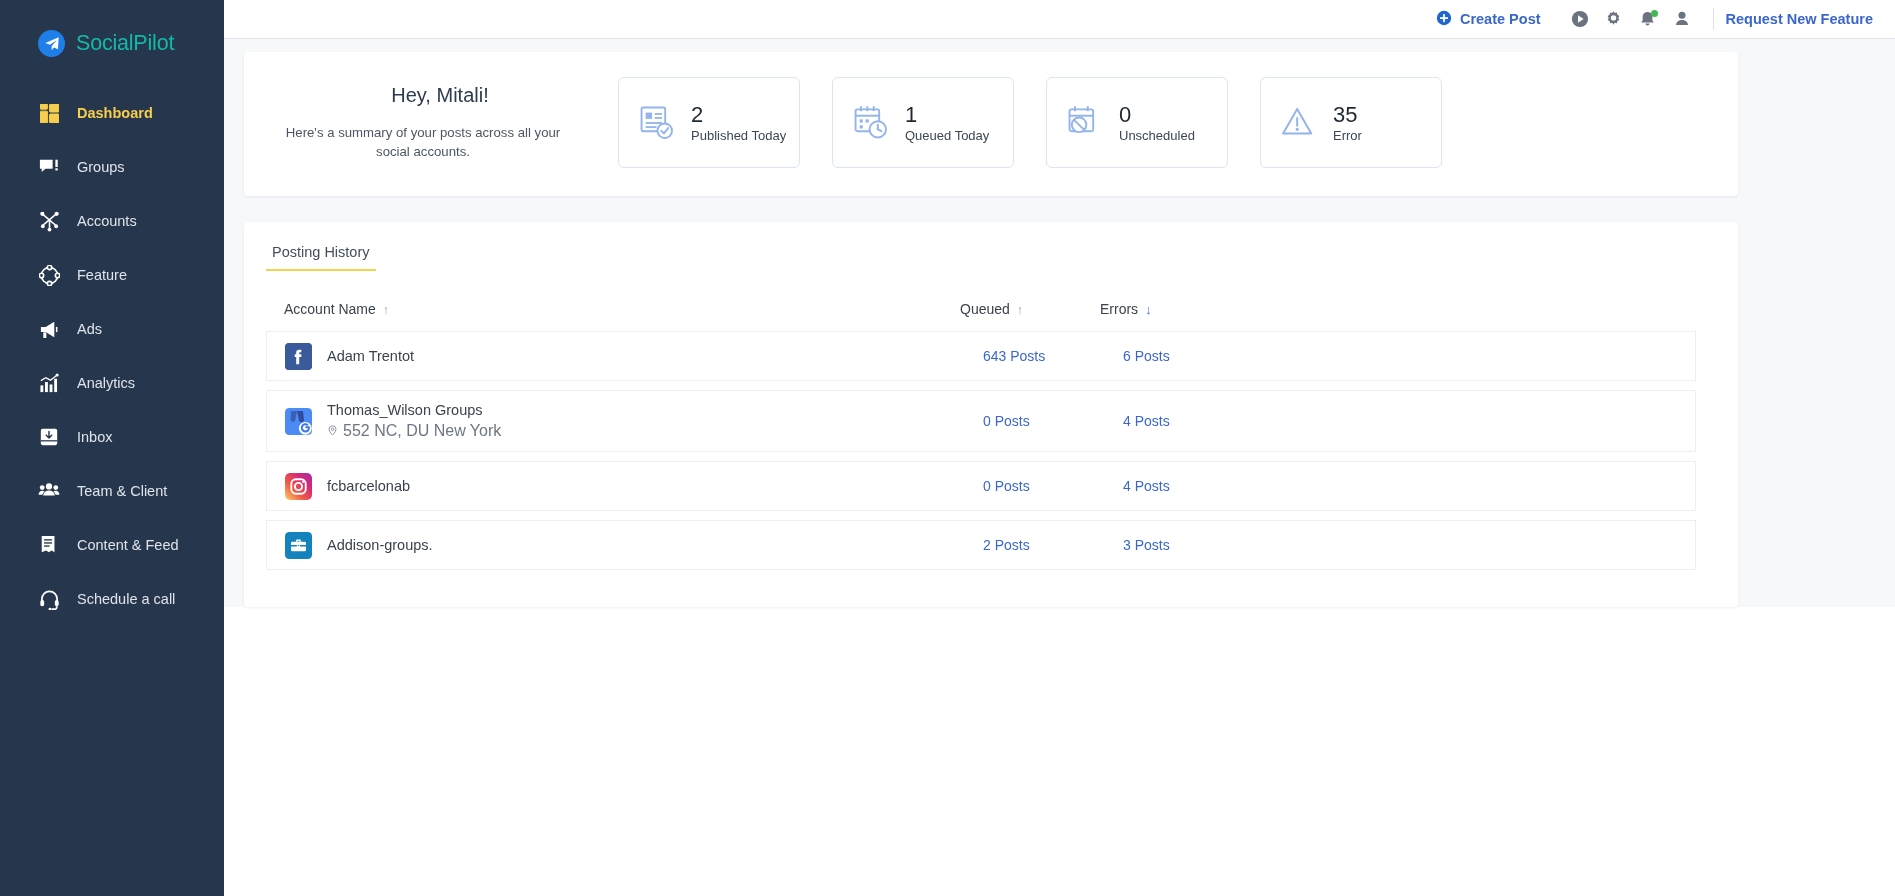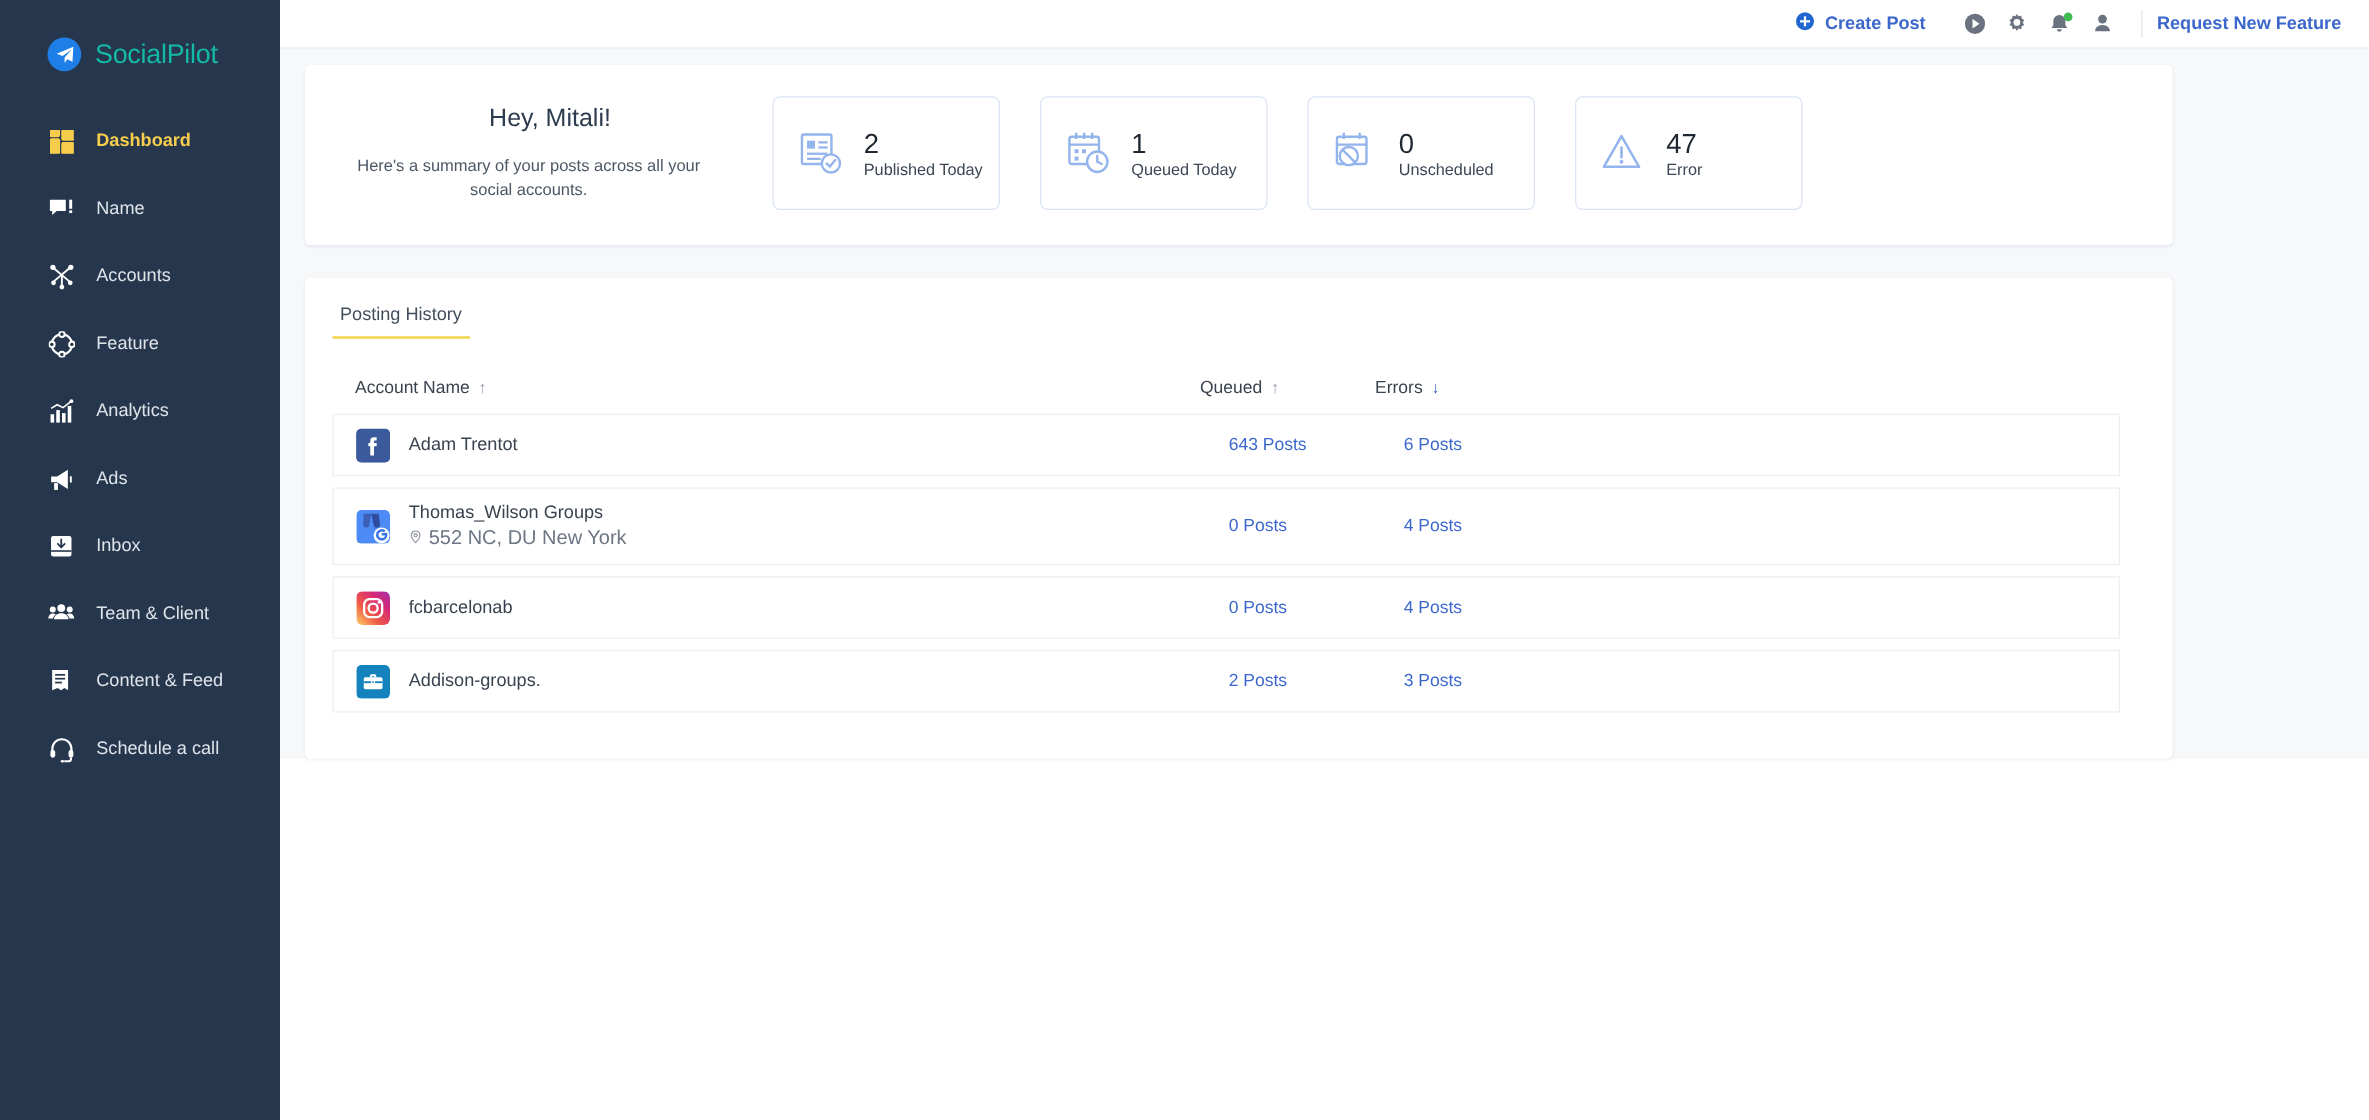--- a/index.html
+++ b/index.html
@@ -133,21 +133,21 @@
       </div>
 
       <div class="nav-item">
         <span class="ico">
           <svg width="20" height="20" viewBox="0 0 22 22">
               <path d="M1 3h14v10H7l-4 3.5V13H1z" fill="#ffffff"></path>
               <rect x="18" y="3" width="2.6" height="8" fill="#ffffff"></rect>
               <rect x="18" y="12.4" width="2.6" height="2.4" fill="#ffffff"></rect>
             </svg>
         </span>
-        <span>Name</span>
+        <span>Groups</span>
       </div>
 
       <div class="nav-item">
         <span class="ico">
           <svg width="21" height="21" viewBox="0 0 22 22" stroke="#ffffff" stroke-width="1.6" fill="none">
               <line x1="4" y1="3.5" x2="17.5" y2="15"></line>
               <line x1="17.5" y1="3.5" x2="4" y2="15"></line>
               <line x1="11" y1="10" x2="11" y2="18"></line>
               <circle cx="3.5" cy="3" r="2.2" fill="#ffffff" stroke="none"></circle>
               <circle cx="18.5" cy="3" r="2.2" fill="#ffffff" stroke="none"></circle>
@@ -168,40 +168,40 @@
               <circle cx="2.6" cy="11" r="2.3" fill="#26374d"></circle>
               <circle cx="19.4" cy="11" r="2.3" fill="#26374d"></circle>
             </svg>
         </span>
         <span>Feature</span>
       </div>
 
       <div class="nav-item">
         <span class="ico">
           <svg width="21" height="21" viewBox="0 0 22 22">
+              <path d="M2 8.5h5l9-5.5v16l-9-5.5H2z" fill="#ffffff"></path>
+              <rect x="4.5" y="14" width="3.2" height="6" rx="1" fill="#ffffff"></rect>
+              <path d="M18.5 8.3v5.4" stroke="#ffffff" stroke-width="1.6"></path>
+            </svg>
+        </span>
+        <span>Ads</span>
+      </div>
+
+      <div class="nav-item">
+        <span class="ico">
+          <svg width="21" height="21" viewBox="0 0 22 22">
               <rect x="1.5" y="13" width="3" height="7" fill="#ffffff"></rect>
               <rect x="6.3" y="9.5" width="3" height="10.5" fill="#ffffff"></rect>
               <rect x="11.1" y="12" width="3" height="8" fill="#ffffff"></rect>
               <rect x="15.9" y="6" width="3" height="14" fill="#ffffff"></rect>
               <polyline points="2,8 7,5 12,7.5 19,2" stroke="#ffffff" stroke-width="1.3" fill="none"></polyline>
               <circle cx="19" cy="2" r="1.6" fill="#ffffff"></circle>
             </svg>
         </span>
         <span>Analytics</span>
-      </div>
-
-      <div class="nav-item">
-        <span class="ico">
-          <svg width="21" height="21" viewBox="0 0 22 22">
-              <path d="M2 8.5h5l9-5.5v16l-9-5.5H2z" fill="#ffffff"></path>
-              <rect x="4.5" y="14" width="3.2" height="6" rx="1" fill="#ffffff"></rect>
-              <path d="M18.5 8.3v5.4" stroke="#ffffff" stroke-width="1.6"></path>
-            </svg>
-        </span>
-        <span>Ads</span>
       </div>
 
       <div class="nav-item">
         <span class="ico">
           <svg width="20" height="20" viewBox="0 0 22 22">
               <rect x="2" y="2" width="18" height="18" rx="2" fill="#ffffff"></rect>
               <path d="M11 5v7m0 0l-3-3m3 3l3-3" stroke="#26374d" stroke-width="1.6" fill="none" stroke-linecap="round"></path>
               <rect x="2" y="14.5" width="18" height="1.4" fill="#26374d"></rect>
             </svg>
         </span>
@@ -367,21 +367,21 @@
 
             <div class="stat">
               <span class="stat-ico">
                 <svg width="40" height="40" viewBox="0 0 44 44" fill="none" stroke="#93b4ec" stroke-width="2.2" stroke-linejoin="round">
                     <path d="M20 6.5L35.5 33.5H4.5z"></path>
                     <line x1="20" y1="16.5" x2="20" y2="25" stroke-linecap="round"></line>
                     <circle cx="20" cy="29" r="1.7" fill="#93b4ec" stroke="none"></circle>
                   </svg>
               </span>
               <div>
-                <div class="stat-num">47</div>
+                <div class="stat-num">35</div>
                 <div class="stat-lbl">Error</div>
               </div>
             </div>
 
           </div>
         </div>
 
         <div class="card history">
 
           <div class="tabs">

